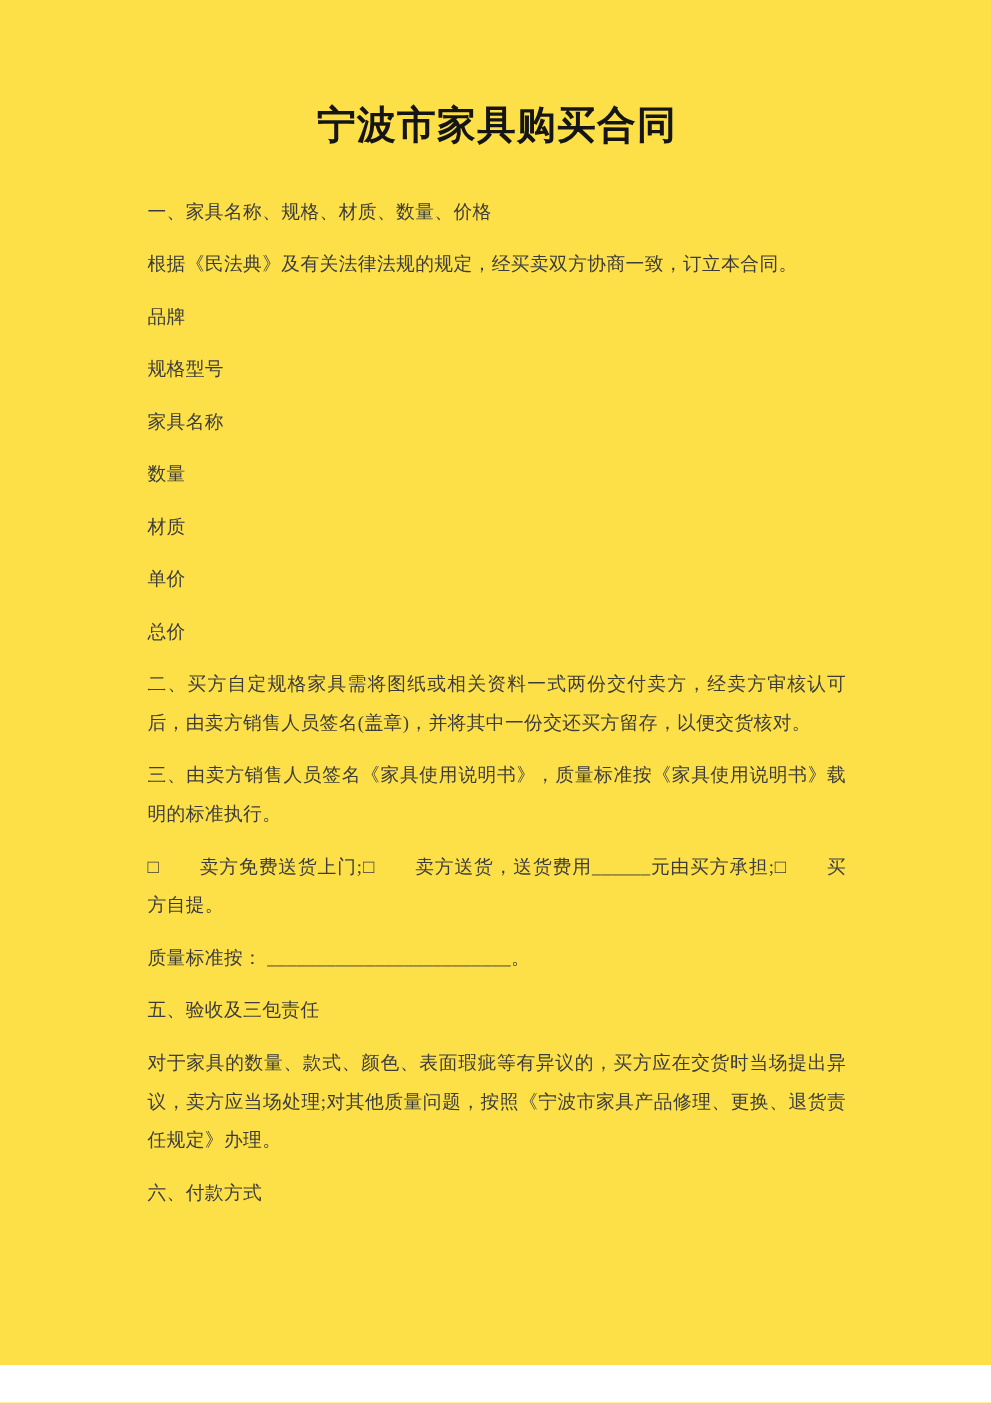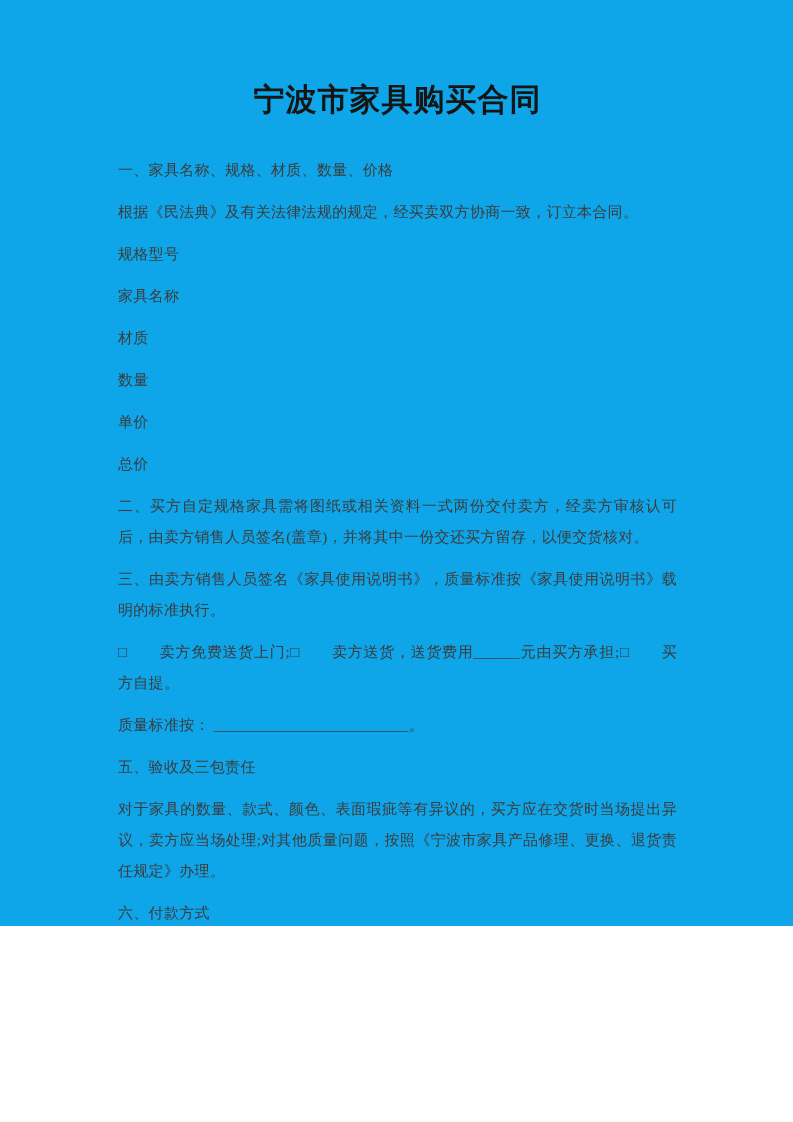--- a/index.html
+++ b/index.html
@@ -3,22 +3,22 @@
 <meta charset="utf-8">
 <style>
   html, body {
     margin: 0;
     padding: 0;
     background: #ffffff;
   }
   .page {
     position: relative;
     width: 793px;
-    height: 926px;
-    background: #0ea5e9;
+    height: 1092px;
+    background: #fde047;
     overflow: hidden;
     font-family: "Liberation Serif", "DejaVu Serif", serif;
     color: #3c3c3c;
     box-sizing: border-box;
   }
   .doc {
     padding: 78px 116px 0 118px;
   }
   .doc-title {
     margin: 0 0 33px 0;
@@ -53,24 +53,25 @@
 
 <div class="page">
   <div class="doc">
 
     <h1 class="doc-title">宁波市家具购买合同</h1>
 
     <p class="para">一、家具名称、规格、材质、数量、价格</p>
 
     <p class="para">根据《民法典》及有关法律法规的规定，经买卖双方协商一致，订立本合同。</p>
 
+    <p class="para">品牌</p>
     <p class="para">规格型号</p>
     <p class="para">家具名称</p>
+    <p class="para">数量</p>
     <p class="para">材质</p>
-    <p class="para">数量</p>
     <p class="para">单价</p>
     <p class="para">总价</p>
 
     <p class="para">二、买方自定规格家具需将图纸或相关资料一式两份交付卖方，经卖方审核认可后，由卖方销售人员签名(盖章)，并将其中一份交还买方留存，以便交货核对。</p>
 
     <p class="para">三、由卖方销售人员签名《家具使用说明书》，质量标准按《家具使用说明书》载明的标准执行。</p>
 
 
     <p class="para"><span class="checkbox">□</span><span class="opt-label">卖方免费送货上门;</span><span class="checkbox">□</span><span class="opt-label">卖方送货，送货费用______元由买方承担;</span><span class="checkbox">□</span><span class="opt-label">买方自提。</span></p>
 

